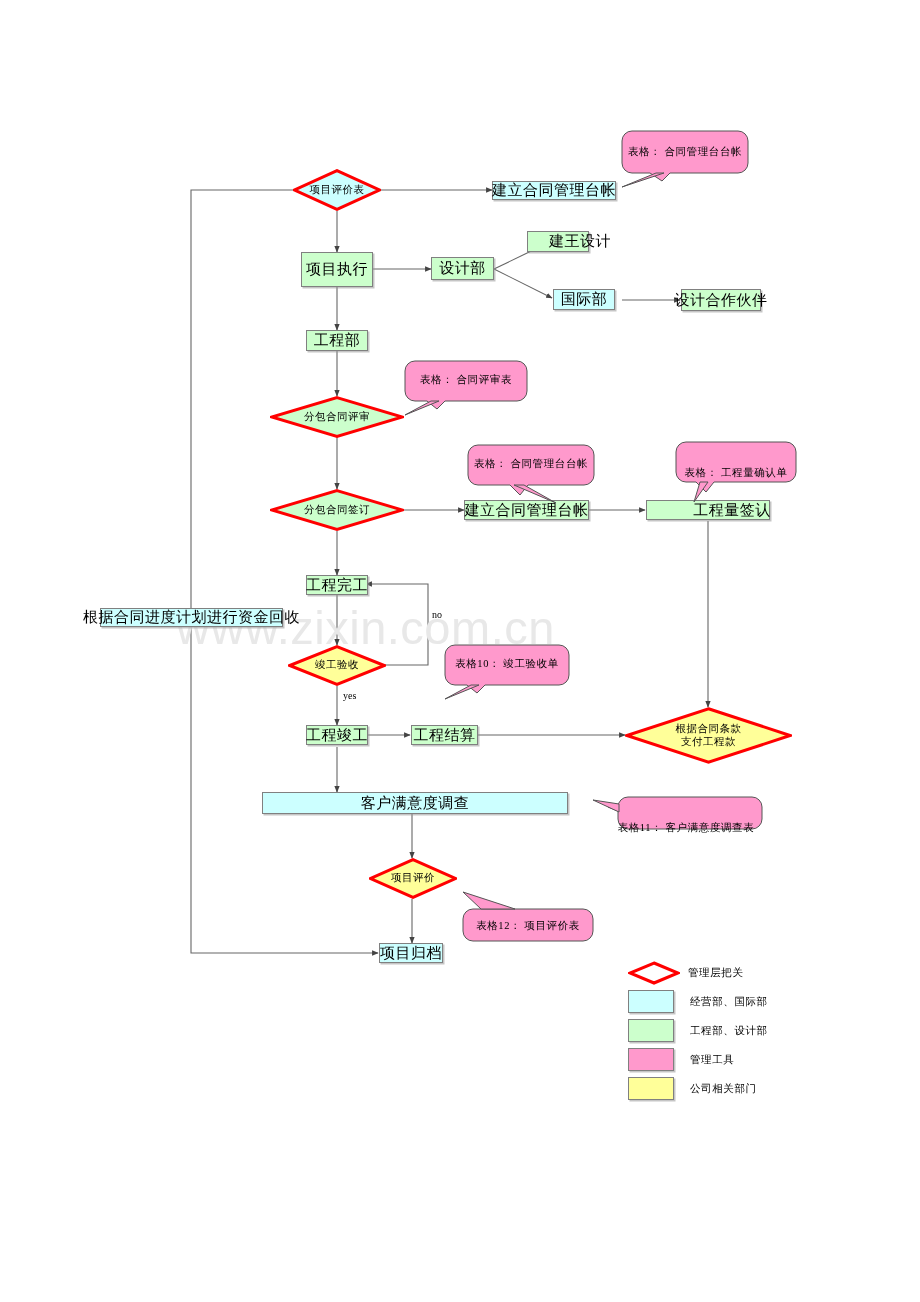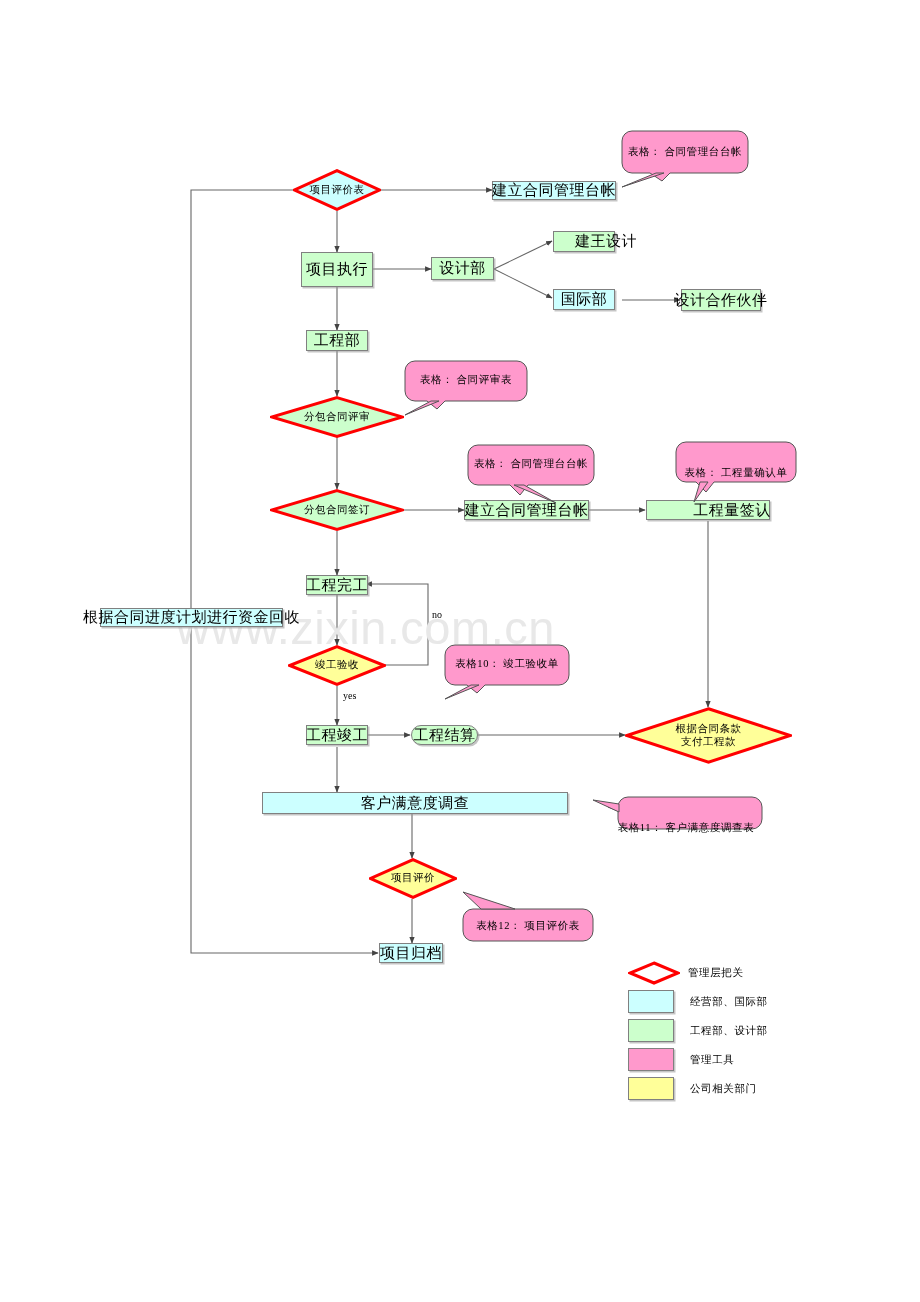--- a/index.html
+++ b/index.html
@@ -219,21 +219,21 @@
   </div>
 
   <div class="node rect c-green" style="left:301px; top:252px; width:72px; height:35px;">
     <span>项目执行</span>
   </div>
 
   <div class="node rect c-green" style="left:431px; top:257px; width:63px; height:23px;">
     <span>设计部</span>
   </div>
 
-  <div class="node rect c-green" style="left:553px; top:231px; width:62px; height:21px;padding-left:44px;">
+  <div class="node rect c-green" style="left:527px; top:231px; width:62px; height:21px;padding-left:44px;">
     <span>建王设计</span>
   </div>
 
   <div class="node rect c-blue" style="left:553px; top:289px; width:62px; height:21px;">
     <span>国际部</span>
   </div>
 
   <div class="node rect c-green" style="left:681px; top:289px; width:80px; height:22px;">
     <span>设计合作伙伴</span>
   </div>
@@ -276,21 +276,21 @@
     <svg viewBox="0 0 98 41" preserveAspectRatio="none">
       <polygon points="49,1.6 96.4,20.5 49,39.4 1.6,20.5" fill="#ffff99" stroke="#ff0000" stroke-width="3"></polygon>
     </svg>
     <span>竣工验收</span>
   </div>
 
   <div class="node rect c-green" style="left:306px; top:725px; width:62px; height:20px;">
     <span>工程竣工</span>
   </div>
 
-  <div class="node rect c-green" style="left:411px; top:725px; width:67px; height:20px;border-radius:10px;">
+  <div class="node rect c-green" style="left:411px; top:725px; width:67px; height:20px;">
     <span>工程结算</span>
   </div>
 
   <div class="diamond" style="left:625px; top:707px; width:167px; height:57px;">
     <svg viewBox="0 0 167 57" preserveAspectRatio="none">
       <polygon points="83.5,1.8 165.2,28.5 83.5,55.2 1.8,28.5" fill="#ffff99" stroke="#ff0000" stroke-width="3"></polygon>
     </svg>
     <span style="display:block;">
       <span style="display:block;">根据合同条款</span>
       <span style="display:block;">支付工程款</span>

